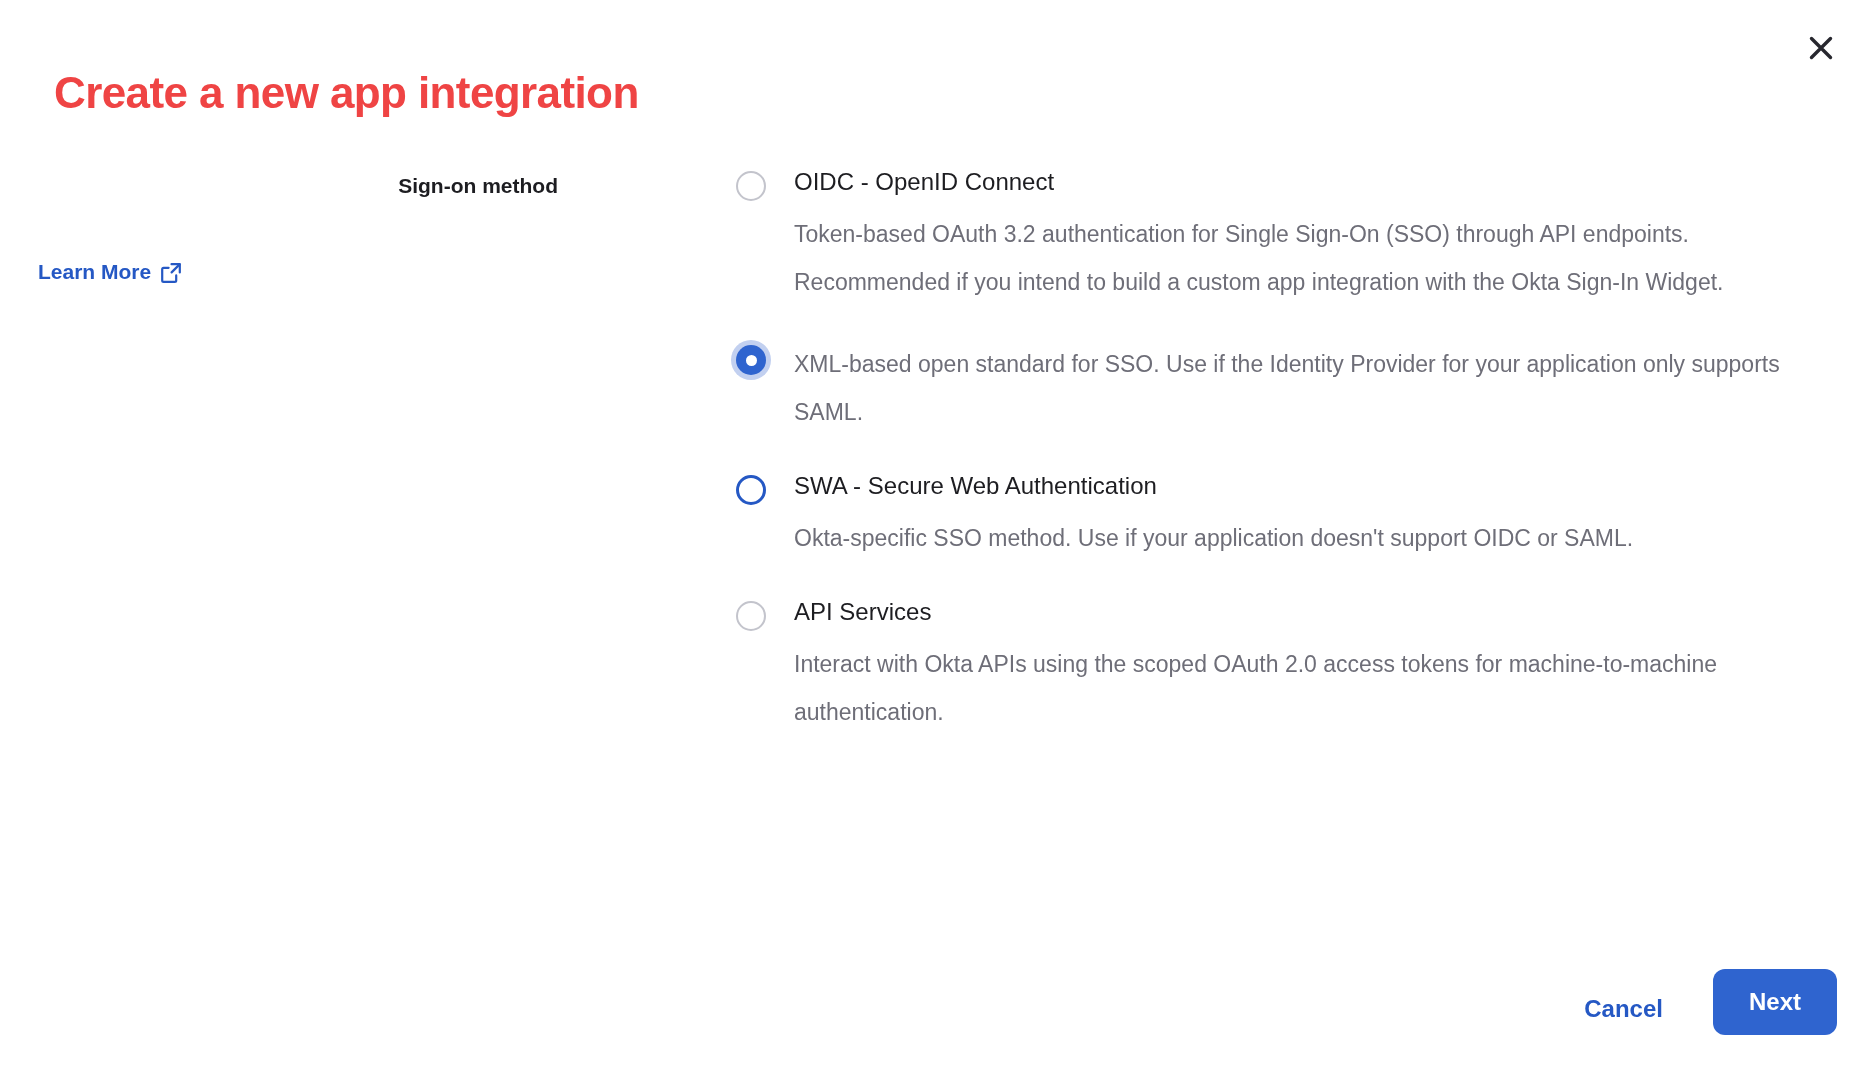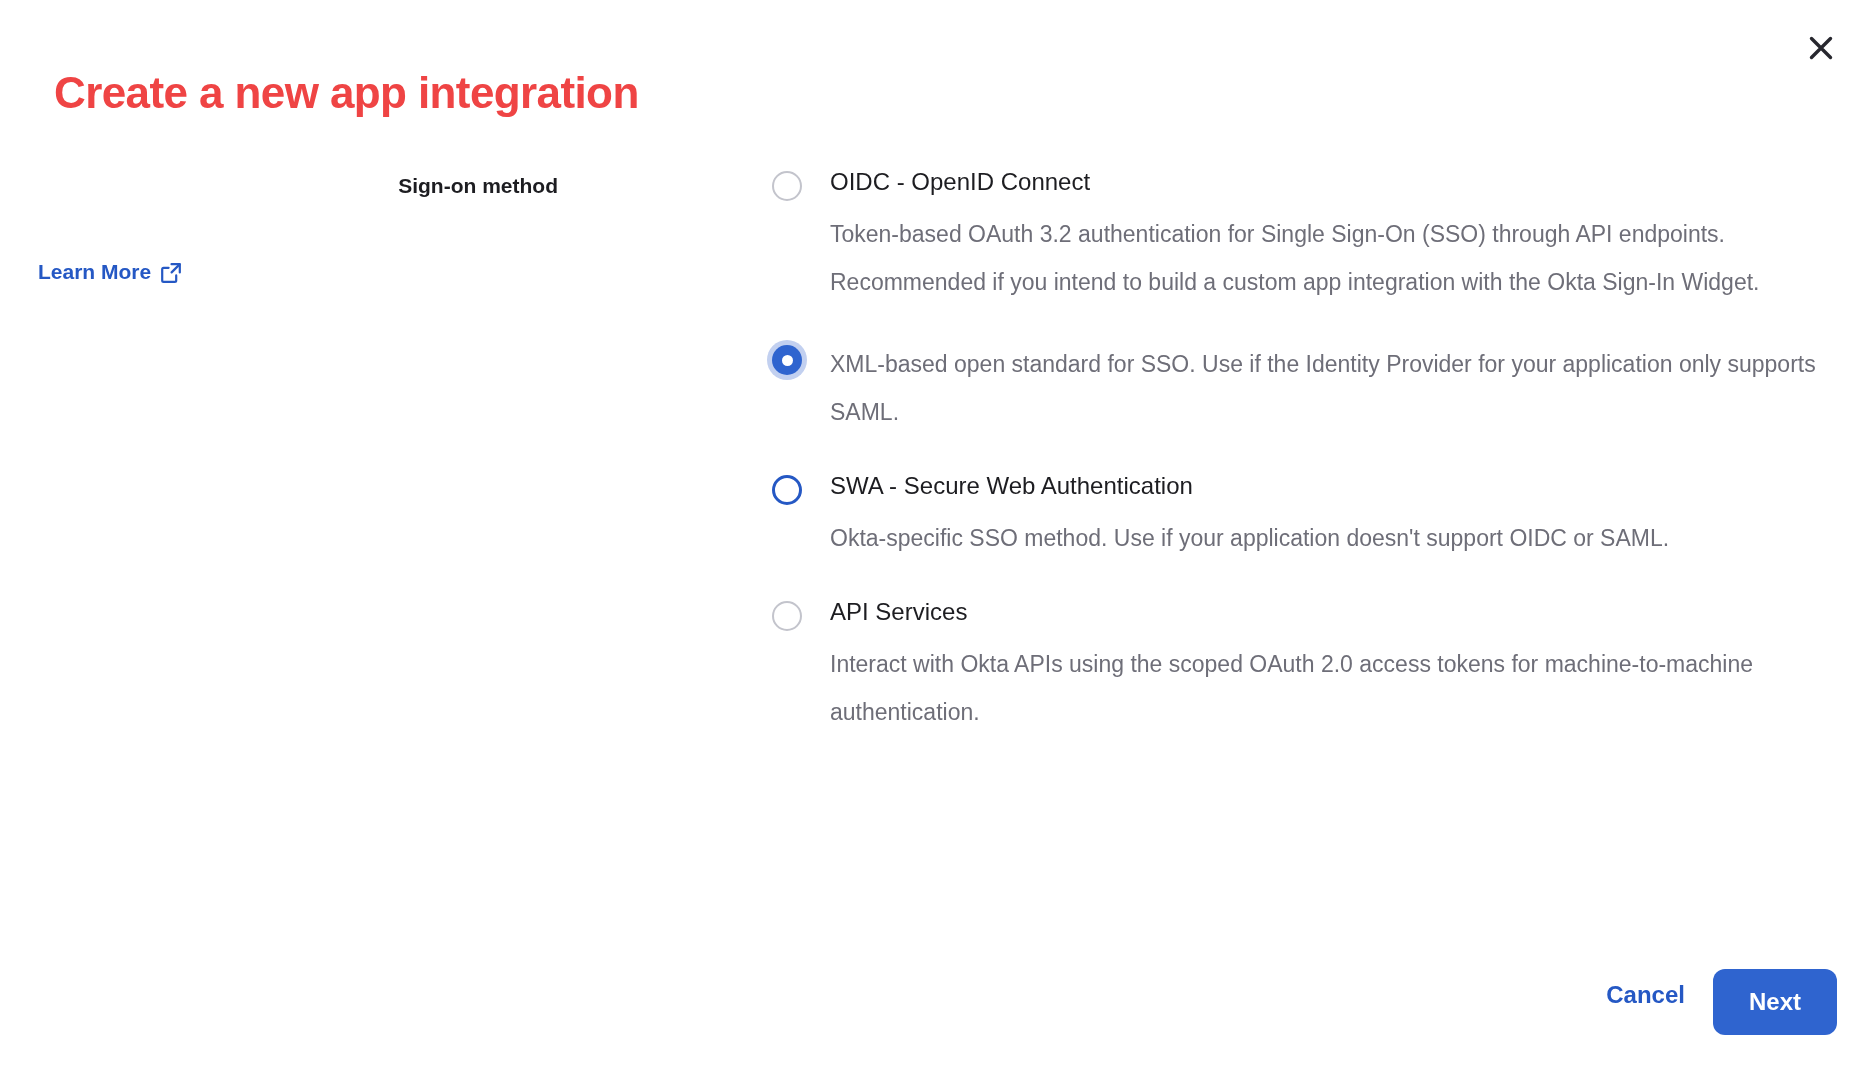--- a/index.html
+++ b/index.html
@@ -78,21 +78,21 @@
     font-weight: 700;
     color: #2558c4;
     text-decoration: none;
     cursor: pointer;
   }
   .learn-more svg { display: block; margin-top: 1px; }
 
   
   .options {
     position: absolute;
-    left: 762px;
+    left: 726px;
     top: 166px;
     width: 1060px;
   }
   .option {
     position: relative;
     padding-left: 68px;
     margin-bottom: 34px;
     cursor: pointer;
   }
   .option:last-child { margin-bottom: 0; }
@@ -144,22 +144,22 @@
     color: #6e6e78;
     max-width: 1000px;
   }
 
   
   .footer {
     position: absolute;
     right: 36px;
     bottom: 40px;
     display: flex;
-    align-items: flex-start;
-    gap: 22px;
+    align-items: flex-end;
+    gap: 44px;
   }
   .btn-cancel {
     background: none;
     border: none;
     font-family: inherit;
     font-size: 24px;
     font-weight: 700;
     color: #2558c4;
     cursor: pointer;
     padding: 12px 6px;

